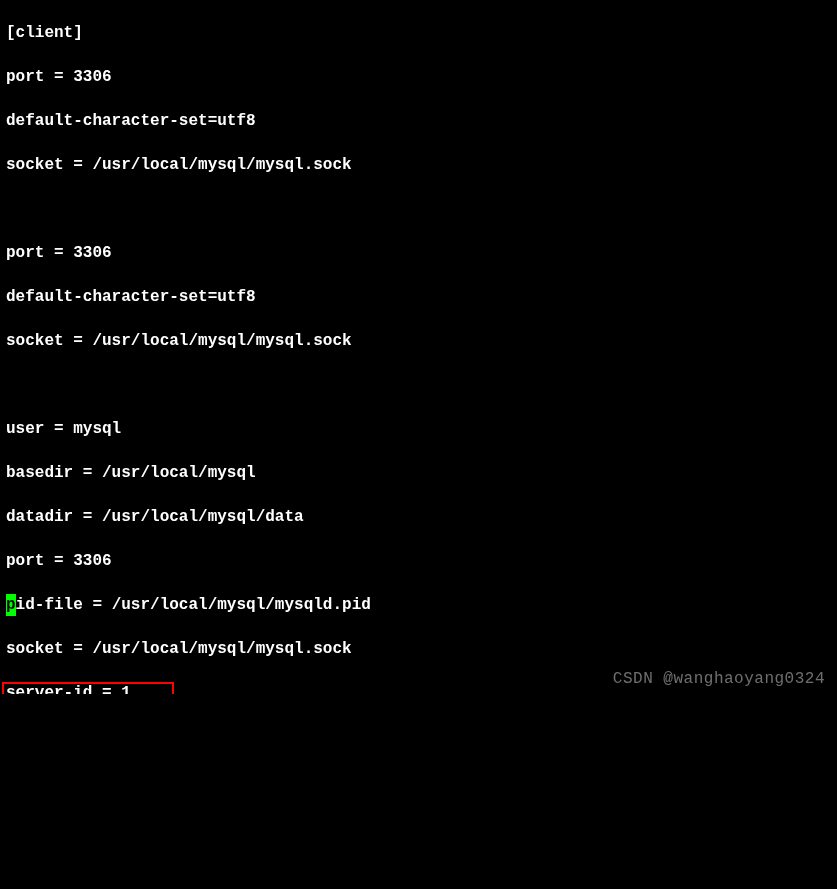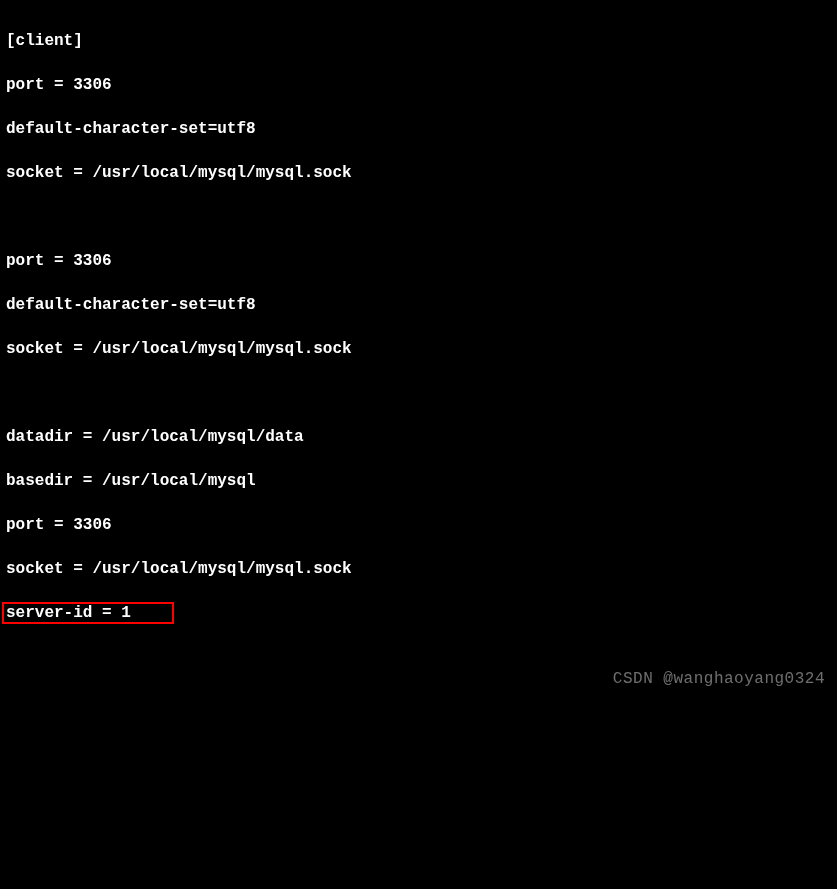--- a/index.html
+++ b/index.html
@@ -9,21 +9,21 @@
     height: 889px;
     background: #000000;
     overflow: hidden;
     font-family: "Consolas", "Menlo", "Courier New", monospace;
     font-size: 16px;
     font-weight: bold;
     color: #ffffff;
   }
   .terminal {
     position: relative;
-    padding: 8px 6px 0 6px;
+    padding: 0 6px 0 6px;
     white-space: pre;
     line-height: 22px;
     box-sizing: border-box;
     width: 837px;
     height: 694px;
     overflow: hidden;
   }
   .line {
     display: block;
     height: 22px;
@@ -58,23 +58,25 @@
 <div class="terminal">
 <span class="line">[client]</span>
 <span class="line">port = 3306</span>
 <span class="line">default-character-set=utf8</span>
 <span class="line">socket = /usr/local/mysql/mysql.sock</span>
 <span class="line"> </span>
 <span class="line">port = 3306</span>
 <span class="line">default-character-set=utf8</span>
 <span class="line">socket = /usr/local/mysql/mysql.sock</span>
 <span class="line"> </span>
+<span class="line">user = mysql</span>
+<span class="line">basedir = /usr/local/mysql</span>
 <span class="line">datadir = /usr/local/mysql/data</span>
-<span class="line">basedir = /usr/local/mysql</span>
 <span class="line">port = 3306</span>
+<span class="line"><span class="cursor">p</span><span>id-file = /usr/local/mysql/mysqld.pid</span></span>
 <span class="line">socket = /usr/local/mysql/mysql.sock</span>
 <span class="line"><span class="hl-box" style="width:172px;"><span>server-id = 1</span></span></span>
 <span class="line"> </span>
 
 
 
 
 
 
 

